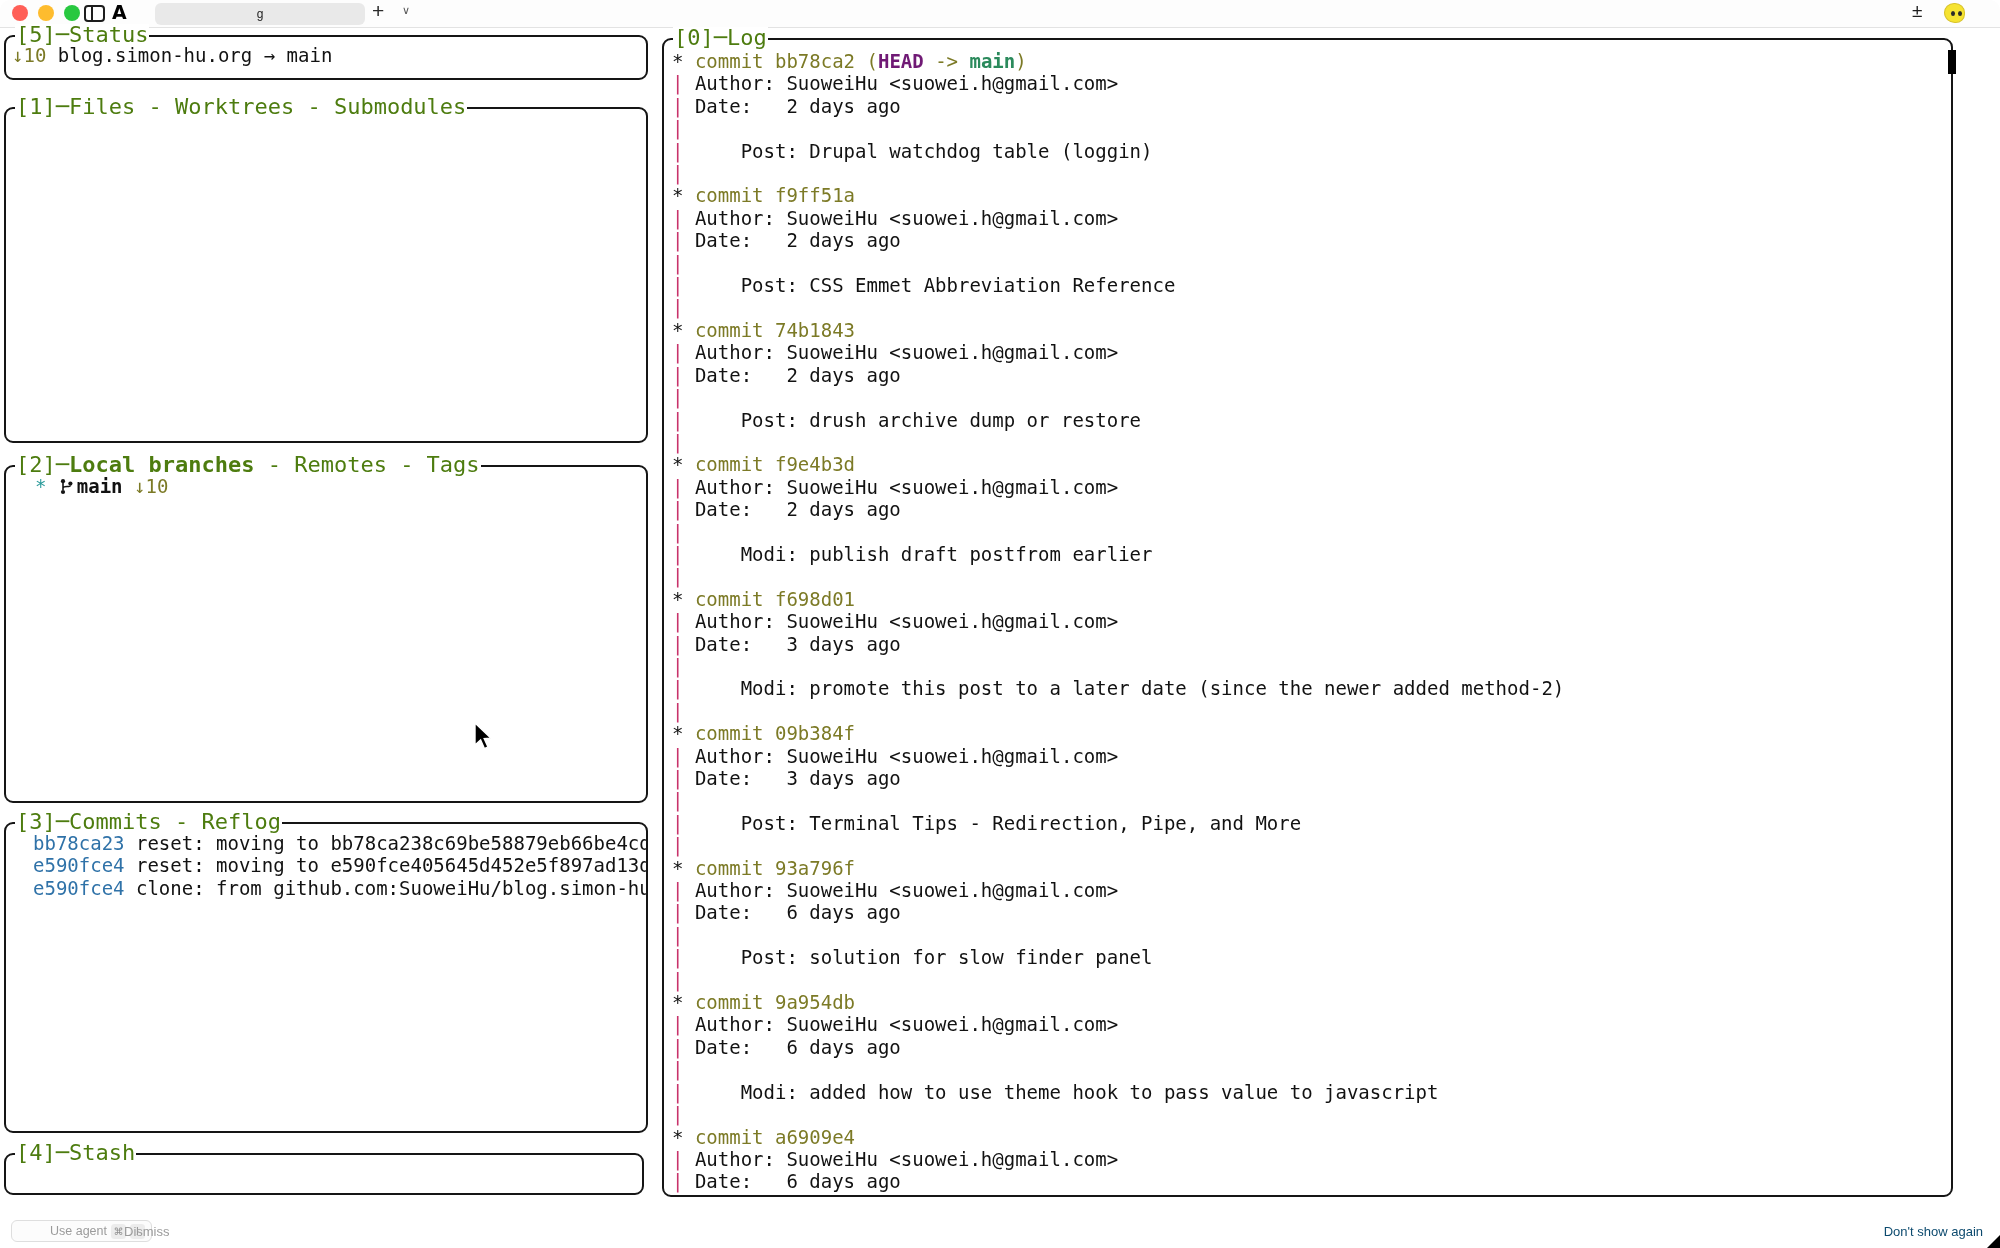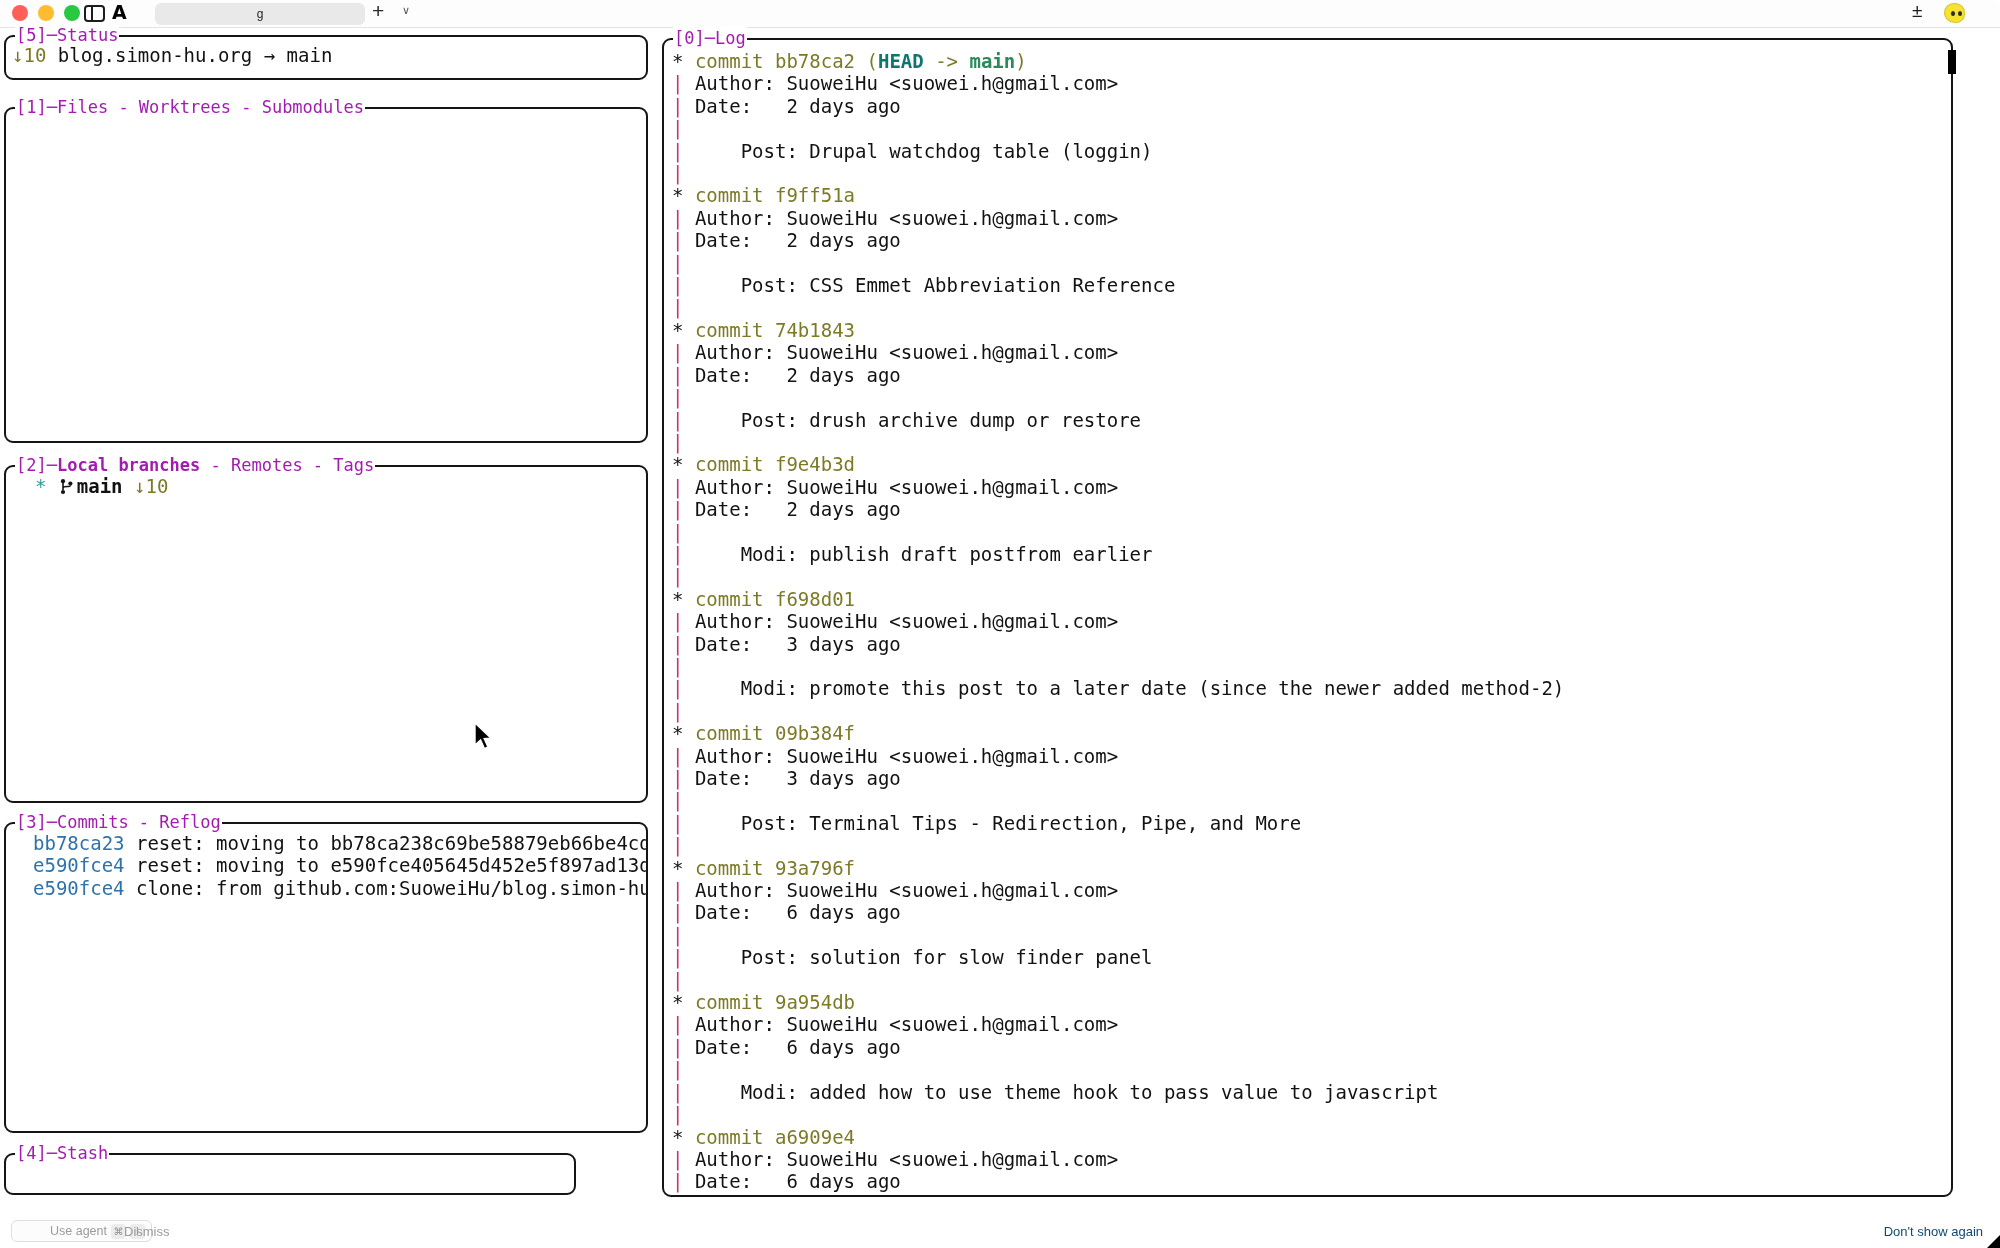--- a/index.html
+++ b/index.html
@@ -25,27 +25,27 @@
   .pm-ico { position:absolute; left:1912px; top:0px; font-size:19px; color:#1d1d1d; }
   .emoji { position:absolute; left:1944px; top:3px; width:21px; height:20px; background:#f6e331;
            border-radius:50% 50% 46% 54%; border:1px solid #d8c32a; }
   .emoji i { position:absolute; top:7px; width:4px; height:5px; background:#2a2a2a; border-radius:50%; }
   .emoji i.e1 { left:6px; } .emoji i.e2 { left:13px; }
 
   
   .term, .term * { font-family:"DejaVu Sans Mono", monospace; }
   .panel { position:absolute; border:2px solid #151515; border-radius:9px; background:#fff; }
   .ptitle { position:absolute; top:-13px; left:9px; background:#fff; padding:0 1px;
-            font-size:17px; line-height:22px; color:#a21caf; white-space:pre; }
+            font-size:22px; line-height:22px; color:#4d7c0f; white-space:pre; }
   .ptitle .b { font-weight:700; }
   .pbody { position:absolute; inset:0; overflow:hidden; }
   .tline { white-space:pre; font-size:19px; line-height:22.4px; color:#121212; }
   .olv { color:#7c7a26; }
   .mag { color:#c8336b; }
-  .teal { color:#0f766e; font-weight:700; }
+  .teal { color:#701a75; font-weight:700; }
   .grn { color:#2b8a5c; font-weight:700; }
   .blu { color:#2f72a8; }
   .cyn { color:#2a9a9a; }
   .bold { font-weight:700; }
   .branch-glyph { display:inline-block; vertical-align:-2px; margin:0 4px 0 2px; }
 
   .scroll-thumb { position:absolute; right:-5px; top:10px; width:8px; height:24px; background:#000; }
 
   
   .footer { position:absolute; left:0; top:1203px; width:2000px; height:45px; background:#fff; }
@@ -115,21 +115,21 @@
 
     <div class="panel" style="left:4px; top:822px; width:644px; height:311px;">
       <div class="ptitle"><span>[3]</span><span>─</span><span>Commits - Reflog</span></div>
       <div class="pbody" style="padding:8px 0 0 6px;margin-left:21px;" id="reflog-list">
           <div class="tline"><span class="blu">bb78ca23</span><span> reset: moving to bb78ca238c69be58879eb66be4cd</span></div>
           <div class="tline"><span class="blu">e590fce4</span><span> reset: moving to e590fce405645d452e5f897ad13d</span></div>
           <div class="tline"><span class="blu">e590fce4</span><span> clone: from github.com:SuoweiHu/blog.simon-hu</span></div>
         </div>
     </div>
 
-    <div class="panel" style="left:4px; top:1153px; width:572px; height:42px;">
+    <div class="panel" style="left:4px; top:1153px; width:640px; height:42px;">
       <div class="ptitle"><span>[4]</span><span>─</span><span>Stash</span></div>
       <div class="pbody"></div>
     </div>
 
     <div class="panel" style="left:662px; top:38px; width:1291px; height:1159px;">
       <div class="ptitle"><span>[0]</span><span>─</span><span>Log</span></div>
       <div class="pbody" style="padding:10px 0 0 8px;" id="log-list">
           <div class="tline"><span>* </span><span class="olv">commit bb78ca2</span><span class="olv"> (</span><span class="teal">HEAD</span><span class="olv"> -&gt; </span><span class="grn">main</span><span class="olv">)</span></div>
           <div class="tline"><span class="mag">|</span><span> Author: SuoweiHu &lt;suowei.h@gmail.com&gt;</span></div>
           <div class="tline"><span class="mag">|</span><span> Date:   2 days ago</span></div>

